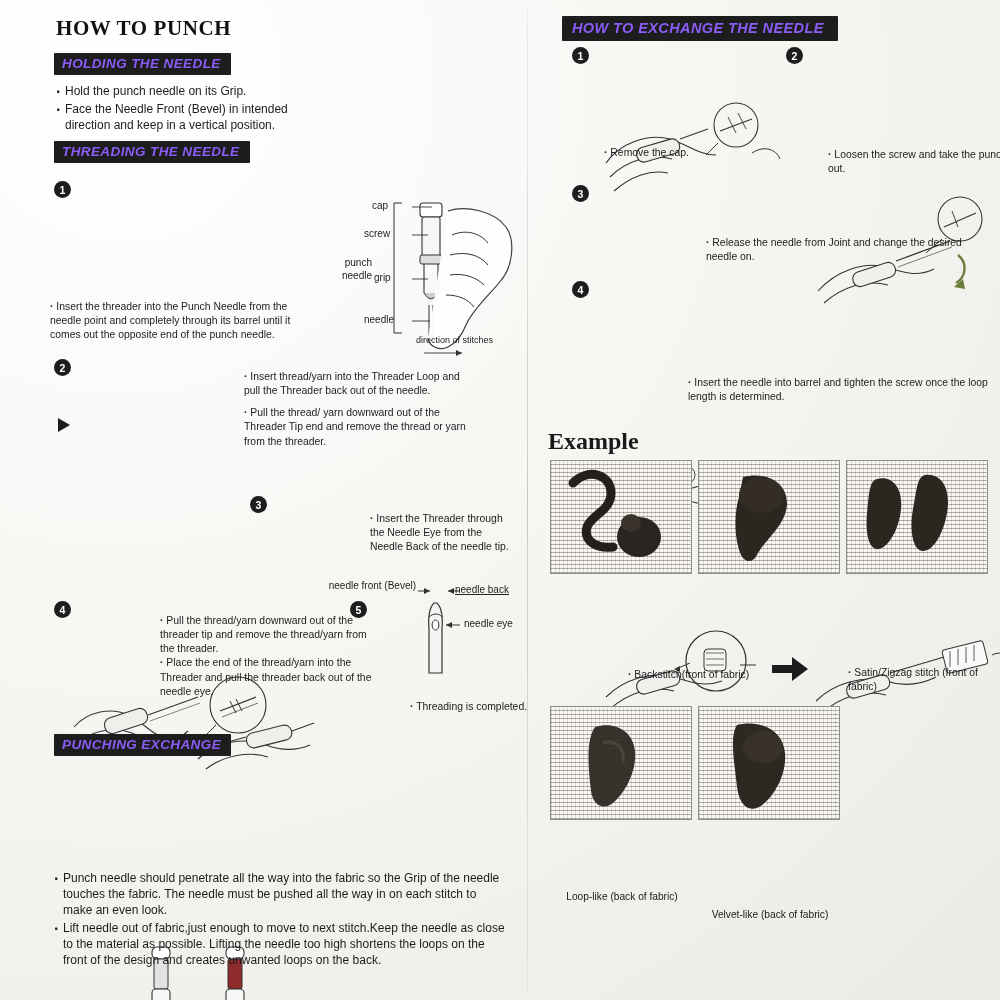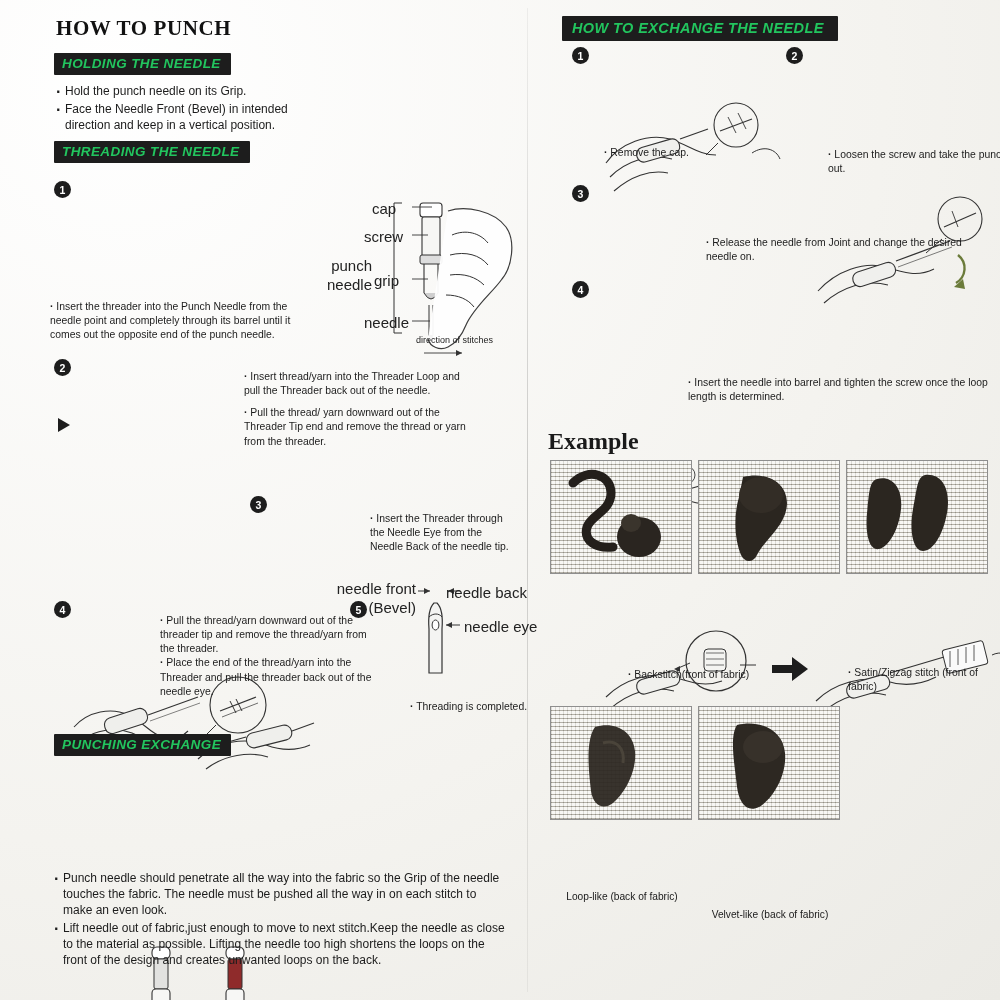--- a/index.html
+++ b/index.html
@@ -45,21 +45,21 @@
     font-family: "Liberation Serif", serif;
     font-size: 21px;
     font-weight: bold;
     letter-spacing: 0.6px;
     margin: 4px 0 8px 2px;
     color: #111;
   }
   .banner {
     display: inline-block;
     background: #1d1d1d;
-    color: #22c55e;
+    color: #8b5cf6;
     font-style: italic;
     font-weight: bold;
     font-size: 13.5px;
     letter-spacing: 0.4px;
     padding: 3px 10px 4px 8px;
     margin: 4px 0 6px 0;
     border-radius: 1px;
   }
   .banner.big {
     font-size: 14.5px;
@@ -113,21 +113,21 @@
     line-height: 1;
     vertical-align: middle;
   }
 
   .abs { position: absolute; }
 
   
   .fig { position: relative; }
   .lbl {
     position: absolute;
-    font-size: 15px;
+    font-size: 10px;
     color: #222;
     white-space: nowrap;
   }
   .arrow-r {
     position: absolute;
     width: 0; height: 0;
     border-top: 7px solid transparent;
     border-bottom: 7px solid transparent;
     border-left: 12px solid #1d1d1d;
   }
@@ -212,21 +212,21 @@
         <path d="M138 14 L126 14" stroke="#333" stroke-width="1"></path>
         <path d="M126 14 L132 11 L132 17 Z" fill="#333"></path>
 
         <path d="M112 26 C108 30 106 40 107 52 L107 96 L120 96 L120 52 C121 40 119 30 115 26 Z" fill="#f4f4f2" stroke="#333" stroke-width="1.2"></path>
         <path d="M107 40 C111 36 117 36 120 40" stroke="#333" stroke-width="1" fill="none"></path>
         <ellipse cx="113.5" cy="48" rx="3.4" ry="5" fill="#fff" stroke="#333" stroke-width="1"></ellipse>
         <path d="M138 48 L124 48" stroke="#333" stroke-width="1"></path>
         <path d="M124 48 L130 45 L130 51 Z" fill="#333"></path>
       </svg>
       <div class="lbl" style="left:2px; top:3px; white-space:normal; width:92px; text-align:right; line-height:1.25;"><span>needle front (Bevel)</span></div>
-      <div class="lbl" style="left:124px; top:7px;">needle back</div>
+      <div class="lbl" style="left:133px; top:7px;text-decoration:underline;">needle back</div>
       <div class="lbl" style="left:142px; top:41px;">needle eye</div>
     </div>
 
     
     <div class="abs" style="left:22px; top:180px; width:245px;">
       <span class="stepnum">1</span>
     </div>
     <div class="abs fig" style="left:16px; top:198px; width:250px; height:100px;">
       <svg width="250" height="100" viewBox="0 0 250 100">
 

